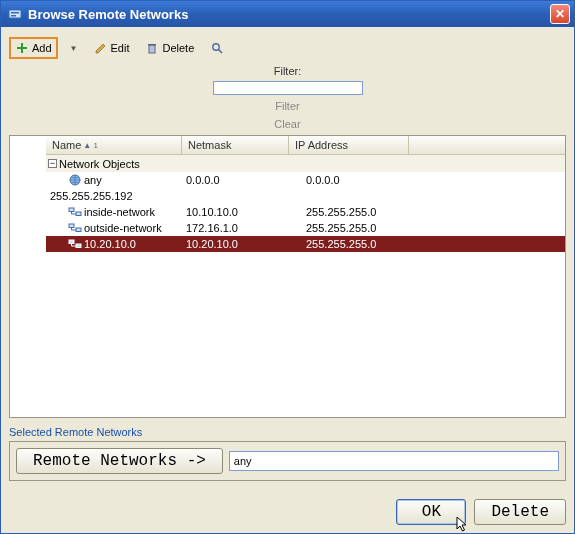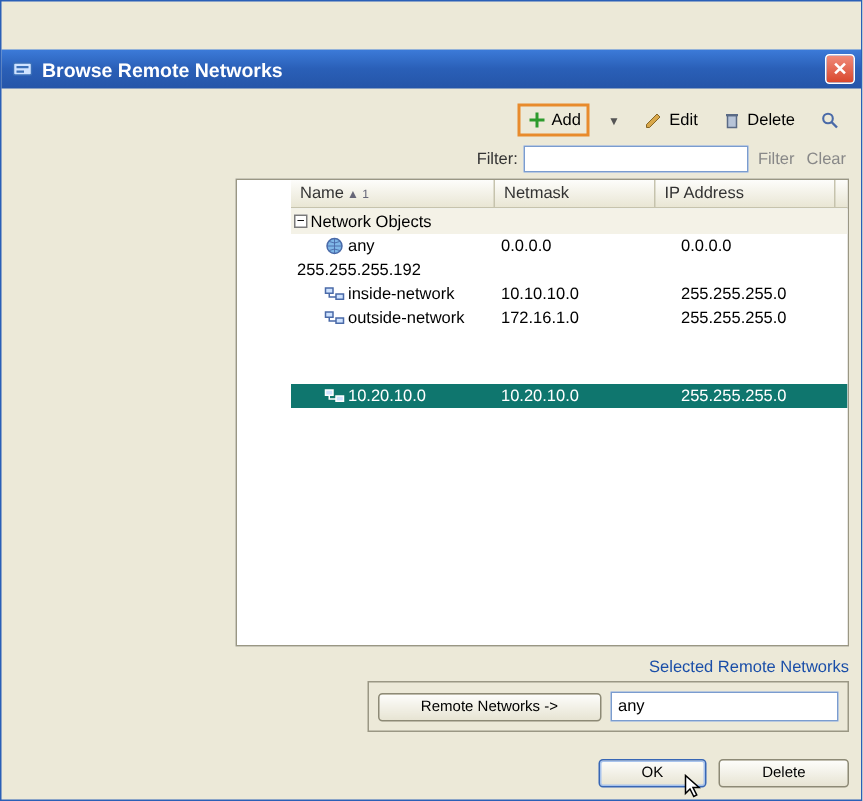--- a/index.html
+++ b/index.html
@@ -21,21 +21,20 @@
   }
   .titlebar {
     height: 26px;
     background: linear-gradient(to bottom, #3c7bd9 0%, #2a5fb7 50%, #2555a8 100%);
     display: flex;
     align-items: center;
     padding: 0 4px 0 6px;
     color: #fff;
     font-weight: bold;
     font-size: 13px;
-    margin-top: 32px;
   }
   .titlebar .app-icon {
     width: 16px; height: 16px; margin-right: 5px;
     display: inline-flex; align-items: center; justify-content: center;
   }
   .titlebar .title { flex: 1; }
   .titlebar .close-btn {
     width: 20px; height: 20px;
     background: linear-gradient(to bottom, #f08b7a, #d9472d);
     border: 1px solid #fff;
@@ -44,21 +43,20 @@
     font-weight: bold;
     font-size: 12px;
     display: flex; align-items: center; justify-content: center;
     cursor: pointer;
   }
   .content {
     flex: 1;
     padding: 8px;
     display: flex;
     flex-direction: column;
-    align-items: flex-end;
   }
   .toolbar {
     display: flex;
     align-items: center;
     gap: 4px;
     padding: 2px 0 6px 0;
   }
   .tbtn {
     display: inline-flex;
     align-items: center;
@@ -72,20 +70,21 @@
     border: 2px solid #e88b2c;
     padding: 2px 4px;
   }
   .tbtn .ico { width: 14px; height: 14px; display:inline-flex; align-items:center; justify-content:center; }
   .tbtn .dd { font-size: 8px; color:#555; margin-left:2px; }
   .filter-row {
     display: flex;
     align-items: center;
     gap: 4px;
     margin-bottom: 4px;
+    flex-direction: column;
   }
   .filter-row label { color:#333; }
   .filter-row input {
     flex: 1;
     height: 18px;
     border: 1px solid #7a9ccf;
     font-size: 11px;
     padding: 0 3px;
     background: #fff;
   }
@@ -128,21 +127,21 @@
     flex: 1;
     overflow: auto;
     background: #fff;
   }
   .grow {
     display: flex;
     height: 16px;
     align-items: center;
     font-size: 11px;
   }
-  .grow.selected { background: #0f766e; color: #fff; margin-top: 36px; }
+  .grow.selected { background: #7f1d1d; color: #fff; }
   .gc { padding: 0 4px; white-space: nowrap; overflow: hidden; }
   .gc.name { width: 136px; display:flex; align-items:center; gap:2px; }
   .gc.ip   { width: 120px; }
   .gc.mask { width: 107px; }
   .gc.desc { flex: 1; }
   .grp-row {
     display: flex;
     align-items: center;
     height: 17px;
     background: #f4f2e7;
@@ -171,25 +170,26 @@
     margin-top: 3px;
     padding: 6px;
     display: flex;
     align-items: center;
     gap: 6px;
   }
   .btn {
     background: linear-gradient(to bottom,#fdfdfb,#e7e4d3);
     border: 1px solid #8d8a76;
     border-radius: 3px;
-    padding: 3px 28px;
-    font-size: 10px;
+    padding: 3px 16px;
+    font-size: 16px;
     cursor: pointer;
     min-width: 70px;
     text-align: center;
+    font-family: Liberation Mono, monospace;
   }
   .btn.default {
     border: 1px solid #3867b5;
     box-shadow: 0 0 0 1px #a8c3ec inset;
   }
   .sel-input {
     flex: 1;
     height: 20px;
     border: 1px solid #7a9ccf;
     padding: 0 4px;

